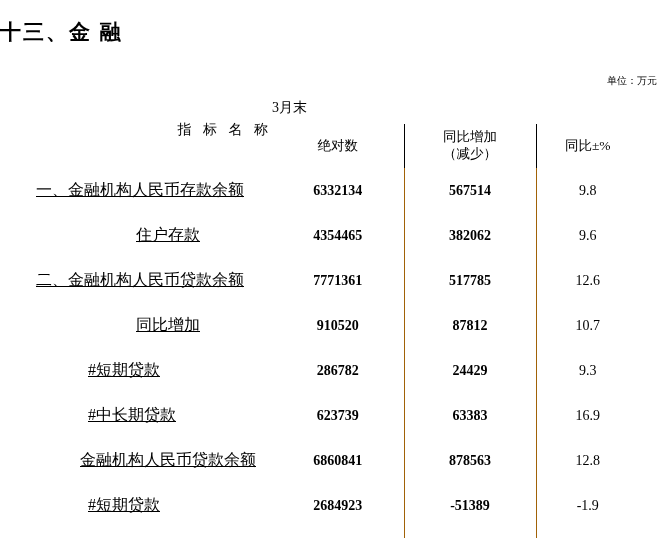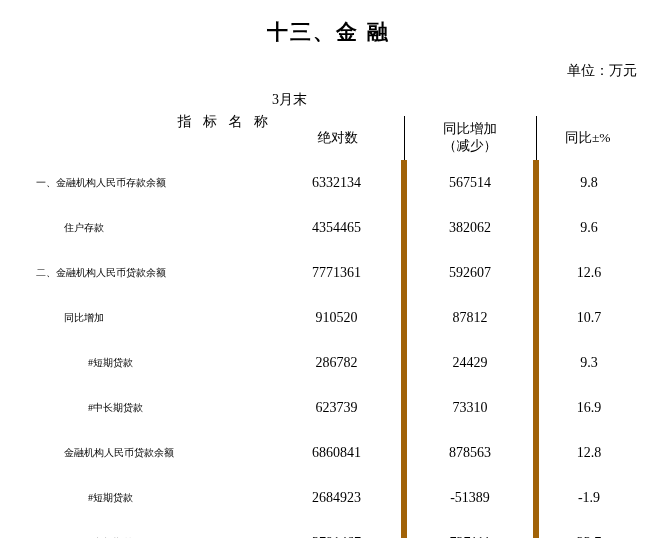--- a/index.html
+++ b/index.html
@@ -14,34 +14,32 @@
     color: #000000;
     overflow: hidden;
   }
   .page {
     position: relative;
     width: 657px;
     height: 538px;
     box-sizing: border-box;
   }
   .doc-title {
-    text-align: center;
     font-family: "Liberation Sans", sans-serif;
     font-weight: bold;
     font-size: 21px;
     letter-spacing: 2px;
     margin-top: 18px;
     margin-bottom: 0;
   }
   .unit-line {
     text-align: right;
-    font-size: 14px;
+    font-size: 10px;
     font-family: "Liberation Sans", sans-serif;
-    margin-top: 16px;
-    padding-right: 20px;
+    margin-top: 28px;
   }
   .table-wrap {
     padding: 0 18px;
     margin-top: 4px;
   }
   table.fin {
     border-collapse: collapse;
     width: 621px;
     table-layout: fixed;
     font-size: 13.5px;
@@ -80,34 +78,36 @@
   }
   .hdr-sub.sep {
     border-right: 1px solid #000;
   }
   .data-row td {
     height: 45px;
     vertical-align: middle;
   }
   .lbl {
     border-right: 1px solid #000;
-    font-size: 10px;
+    font-size: 16px;
     padding-left: 18px;
     white-space: nowrap;
+    text-decoration: underline;
   }
   .lbl.i0 { padding-left: 18px; }
-  .lbl.i1 { padding-left: 46px; }
+  .lbl.i1 { padding-left: 46px; text-align: center; }
   .lbl.i2 { padding-left: 70px; }
   .num {
     text-align: center;
     font-family: "Liberation Serif", serif;
     font-size: 14px;
   }
   .num.sep {
-    border-right: 6px solid #a16207;
+    border-right: 1px solid #a16207;
+    font-weight: bold;
   }
   .bottom-rule td {
     border-top: 1.6px solid #000;
     height: 0;
     line-height: 0;
     font-size: 0;
   }
 </style>
 </head>
 <body>
@@ -150,42 +150,42 @@
         <tr class="data-row">
           <td class="lbl i1">住户存款</td>
           <td class="num sep">4354465</td>
           <td class="num sep">382062</td>
           <td class="num">9.6</td>
         </tr>
 
         <tr class="data-row">
           <td class="lbl i0">二、金融机构人民币贷款余额</td>
           <td class="num sep">7771361</td>
-          <td class="num sep">592607</td>
+          <td class="num sep">517785</td>
           <td class="num">12.6</td>
         </tr>
 
         <tr class="data-row">
           <td class="lbl i1">同比增加</td>
           <td class="num sep">910520</td>
           <td class="num sep">87812</td>
           <td class="num">10.7</td>
         </tr>
 
         <tr class="data-row">
           <td class="lbl i2">#短期贷款</td>
           <td class="num sep">286782</td>
           <td class="num sep">24429</td>
           <td class="num">9.3</td>
         </tr>
 
         <tr class="data-row">
           <td class="lbl i2">#中长期贷款</td>
           <td class="num sep">623739</td>
-          <td class="num sep">73310</td>
+          <td class="num sep">63383</td>
           <td class="num">16.9</td>
         </tr>
 
         <tr class="data-row">
           <td class="lbl i1">金融机构人民币贷款余额</td>
           <td class="num sep">6860841</td>
           <td class="num sep">878563</td>
           <td class="num">12.8</td>
         </tr>
 

